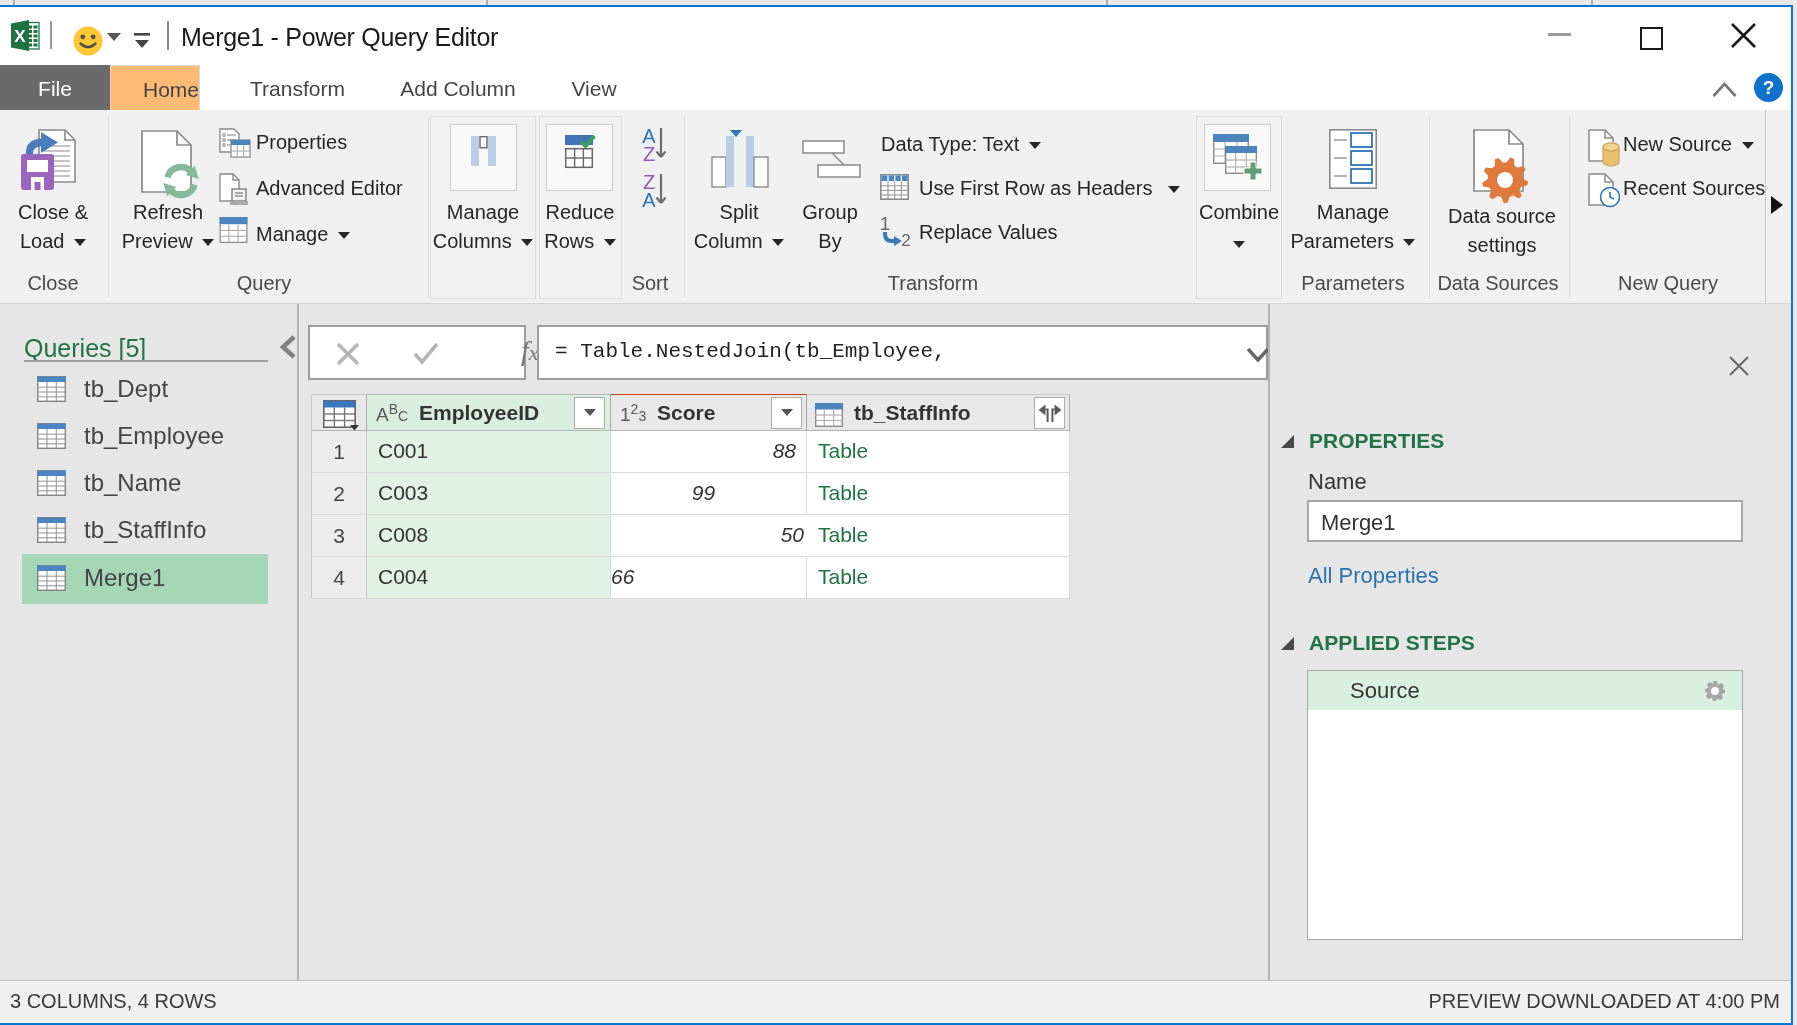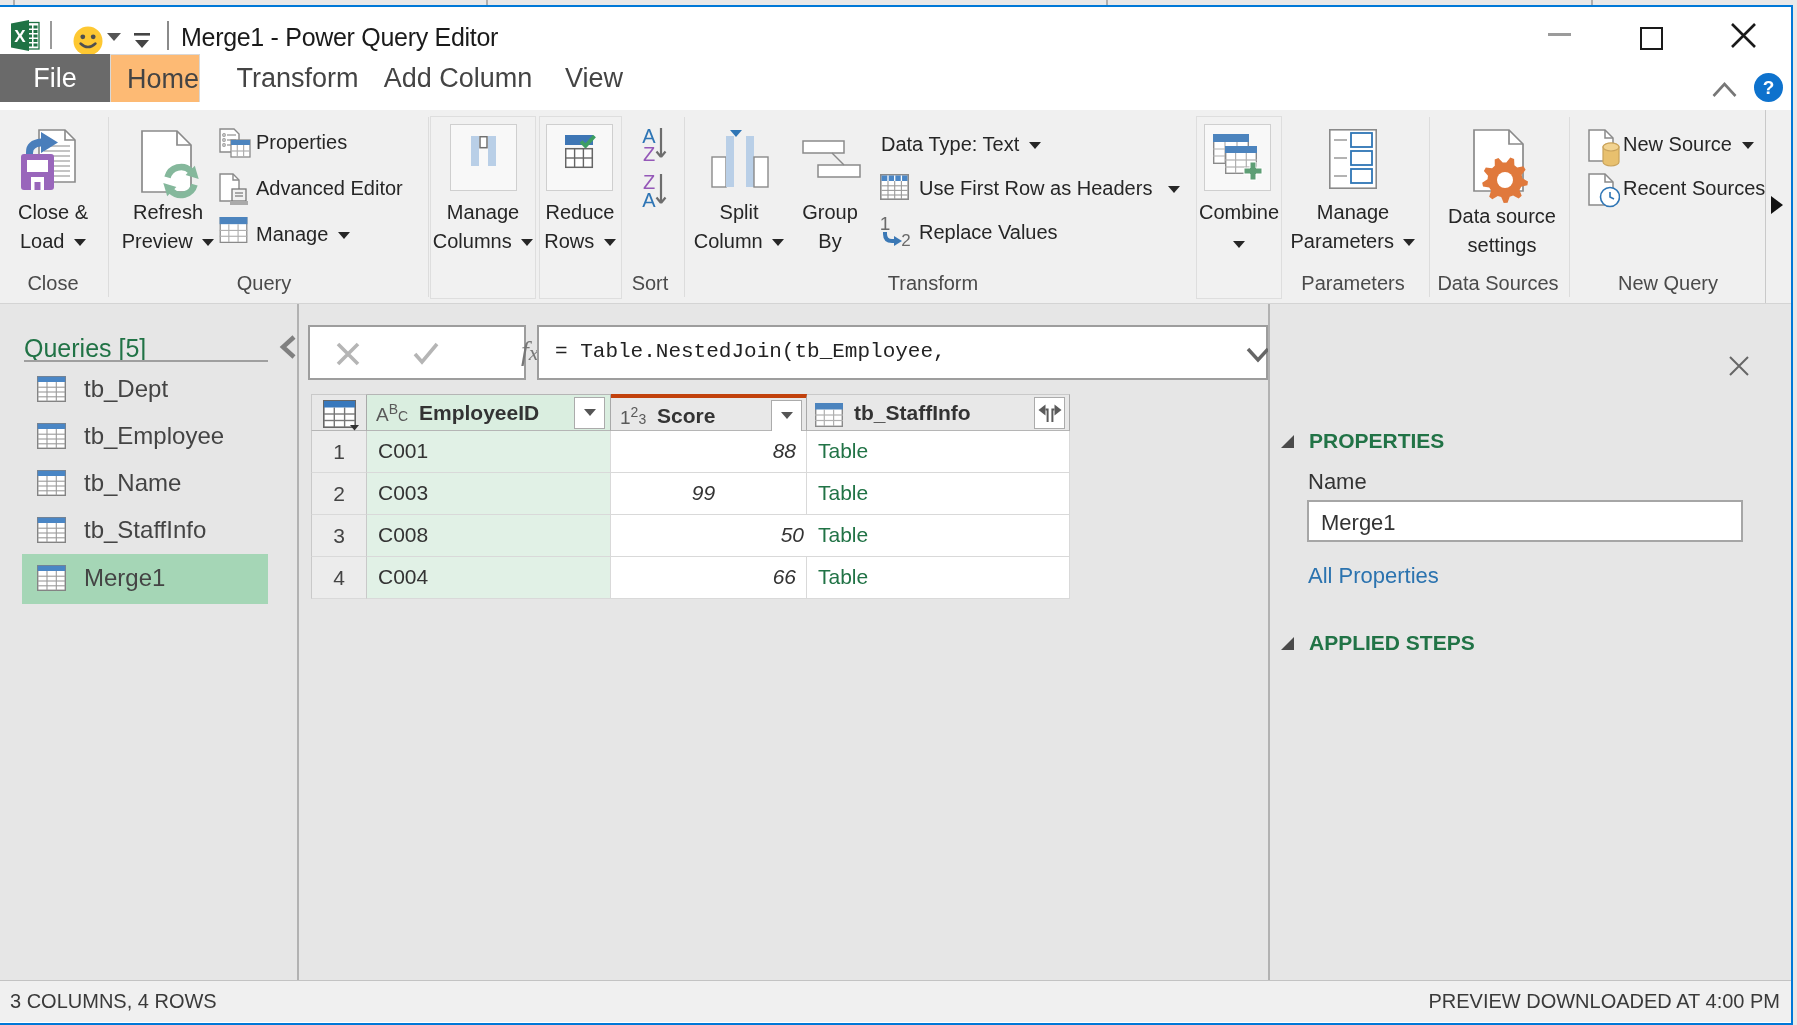--- a/index.html
+++ b/index.html
@@ -4,21 +4,21 @@
 <style>
   html,body{margin:0;padding:0;}
   body{font-family:"Liberation Sans",sans-serif;-webkit-font-smoothing:antialiased;}
   #root{position:relative;width:1797px;height:1025px;overflow:hidden;background:#fff;}
   .abs{position:absolute;}
   
   #topdesk{left:0;top:0;width:1797px;height:5px;background:#e9e8e8;}
   #topblue{left:0;top:5px;width:1793px;height:2px;background:#0078d7;}
   #titlebar{left:0;top:7px;width:1797px;height:55px;background:#ffffff;}
   #tabrow{left:0;top:62px;width:1797px;height:48px;background:#ffffff;}
-  .tab{position:absolute;top:54px;height:48px;line-height:48px;text-align:center;font-size:27px;color:#444;}
+  .tab{position:absolute;top:65px;height:48px;line-height:48px;text-align:center;font-size:21px;color:#444;}
   #tab-file{left:0;width:110px;background:#6a6a6a;color:#fff;}
   #tab-home{left:110px;width:90px;background:#fdba74;border:1px solid #d8d8d8;border-bottom:none;box-sizing:border-box;text-align:right;}
   
   #ribbon{left:0;top:110px;width:1797px;height:194px;background:#f0f0f0;border-bottom:1px solid #d4d4d4;box-sizing:border-box;}
   .rsep{position:absolute;top:7px;height:180px;width:1px;background:#dcdcdc;}
   .rlabel{position:absolute;top:162px;font-size:20px;color:#4a4a4a;width:200px;text-align:center;}
   .rtext{position:absolute;font-size:20px;color:#262626;}
   .two{text-align:center;width:160px;}
   .grpbox{position:absolute;top:6px;height:183px;border:1px solid #dedede;background:#f1f1f1;box-sizing:border-box;}
   .iconbtn{position:absolute;border:1px solid #cfcfcf;background:#f8f8f8;box-sizing:border-box;}
@@ -473,21 +473,21 @@
             <line x1="21.6" y1="7.5" x2="21.6" y2="27"></line>
           </g>
         <path d="M27 25 L36 25 L31.5 30.5 Z" fill="#333"></path>
       </svg>
     </div>
     <div class="gridhead" style="left:56px;top:0;width:244px;height:37px;border-top:1px solid #b5b5b5;background:#daeee0;">
       <span class="abs" style="left:9px;top:6px;color:#595959;font-size:19px;">A<span style="font-size:14px;vertical-align:7px;">B</span><span style="font-size:14px;">C</span></span>
       <span class="abs" style="left:52px;top:6px;font-size:21px;font-weight:bold;color:#333;">EmployeeID</span>
       <div class="filterbtn" style="left:207px;top:2px;"><span class="fcaret"></span></div>
     </div>
-    <div class="gridhead" style="left:300px;top:0;width:196px;height:37px;border-top:4px solid #c2410c;">
+    <div class="gridhead" style="left:300px;top:0;width:196px;height:37px;border-top:1px solid #c2410c;">
       <span class="abs" style="left:9px;top:6px;color:#595959;font-size:19px;">1<span style="font-size:14px;vertical-align:7px;">2</span><span style="font-size:14px;">3</span></span>
       <span class="abs" style="left:46px;top:6px;font-size:21px;font-weight:bold;color:#333;">Score</span>
       <div class="filterbtn" style="left:160px;top:2px;"><span class="fcaret"></span></div>
     </div>
     <div class="gridhead" style="left:496px;top:0;width:263px;height:37px;border-top:1px solid #c9c9c9;">
       <svg class="abs" style="left:8px;top:8px;" width="28" height="24" viewBox="0 0 28 24">
         <rect x="0.7" y="0.7" width="26.6" height="22.6" fill="#fff" stroke="#8a8a8a" stroke-width="1.4"></rect>
         <rect x="0" y="0" width="28" height="6.5" fill="#4c84be"></rect>
         <g stroke="#b0b0b0" stroke-width="1.2">
             <line x1="0" y1="12" x2="28" y2="12"></line>
@@ -513,40 +513,48 @@
     <div class="cell" style="left:0;top:163px;width:56px;height:42px;background:#ececec;border-left:1px solid #c9c9c9;border-right:1px solid #c9c9c9;text-align:center;line-height:42px;color:#444;">4</div>
 
     <div class="cell" style="left:56px;top:37px;width:244px;height:42px;background:#e1f1e6;padding:8px 0 0 11px;">C001</div>
     <div class="cell" style="left:56px;top:79px;width:244px;height:42px;background:#e1f1e6;padding:8px 0 0 11px;">C003</div>
     <div class="cell" style="left:56px;top:121px;width:244px;height:42px;background:#e1f1e6;padding:8px 0 0 11px;">C008</div>
     <div class="cell" style="left:56px;top:163px;width:244px;height:42px;background:#e1f1e6;padding:8px 0 0 11px;">C004</div>
 
     <div class="cell" style="left:300px;top:37px;width:196px;height:42px;text-align:right;font-style:italic;padding:8px 10px 0 0;box-sizing:border-box;">88</div>
     <div class="cell" style="left:300px;top:79px;width:196px;height:42px;text-align:center;font-style:italic;padding:8px 10px 0 0;">99</div>
     <div class="cell" style="left:300px;top:121px;width:204px;height:42px;text-align:right;font-style:italic;padding:8px 10px 0 0;">50</div>
-    <div class="cell" style="left:300px;top:163px;width:196px;height:42px;text-align:right;font-style:italic;padding:8px 10px 0 0;">66</div>
+    <div class="cell" style="left:300px;top:163px;width:196px;height:42px;text-align:left;font-style:italic;padding:8px 10px 0 0;">66</div>
 
     <div class="cell" style="left:496px;top:37px;width:263px;height:42px;color:#217346;padding:8px 0 0 11px;">Table</div>
     <div class="cell" style="left:496px;top:79px;width:263px;height:42px;color:#217346;padding:8px 0 0 11px;">Table</div>
     <div class="cell" style="left:496px;top:121px;width:263px;height:42px;color:#217346;padding:8px 0 0 11px;">Table</div>
     <div class="cell" style="left:496px;top:163px;width:263px;height:42px;color:#217346;padding:8px 0 0 11px;">Table</div>
   </div>
 
   <svg class="abs" style="left:1729px;top:356px;" width="20" height="20" viewBox="0 0 20 20">
       <path d="M1 1 L19 19 M19 1 L1 19" stroke="#666" stroke-width="2"></path>
     </svg>
   <div class="abs" style="left:1281px;top:434px;"><span class="tri"></span></div>
   <div class="abs" style="left:1309px;top:429px;font-size:21px;font-weight:bold;color:#217346;">PROPERTIES</div>
   <div class="abs" style="left:1308px;top:469px;font-size:22px;color:#333;">Name</div>
   <div class="abs" style="left:1307px;top:500px;width:436px;height:42px;background:#fff;border:2px solid #a6a6a6;box-sizing:border-box;">
     <div class="abs" style="left:12px;top:8px;font-size:22px;color:#333;">Merge1</div>
   </div>
   <div class="abs" style="left:1308px;top:563px;font-size:22px;color:#2b73af;">All Properties</div>
   <div class="abs" style="left:1281px;top:636px;"><span class="tri"></span></div>
   <div class="abs" style="left:1309px;top:631px;font-size:21px;font-weight:bold;color:#217346;">APPLIED STEPS</div>
+  <div class="abs" style="left:1307px;top:670px;width:436px;height:270px;background:#fff;border:1px solid #a6a6a6;box-sizing:border-box;">
+    <div class="abs" style="left:0;top:0;width:434px;height:39px;background:#d9efdf;"></div>
+    <div class="abs" style="left:42px;top:7px;font-size:22px;color:#333;">Source</div>
+    <svg class="abs" style="left:396px;top:9px;" width="22" height="22" viewBox="0 0 22 22">
+      <path d="M9 1 L13 1 L14 4.4 L17.4 3 L20 5.6 L18.6 9 L21 10 L21 13 L17.6 14 L19 17.4 L16.4 20 L13 18.6 L12 21 L9 21 L8 17.6 L4.6 19 L2 16.4 L3.4 13 L1 12 L1 9 L4.4 8 L3 4.6 L5.6 2 L9 3.4 Z" fill="#a6a6a6"></path>
+      <circle cx="11" cy="11" r="4" fill="#fff"></circle>
+    </svg>
+  </div>
   <div class="abs" id="vsep1"></div>
   <div class="abs" id="vsep2"></div>
   <div class="abs" id="statusline"></div>
   <div class="abs" id="statusbar">
     <div class="abs" style="left:10px;top:9px;">3 COLUMNS, 4 ROWS</div>
     <div class="abs" style="right:17px;top:9px;">PREVIEW DOWNLOADED AT 4:00 PM</div>
   </div>
   <div class="abs" id="botblue"></div>
   <div class="abs" id="rightblue"></div>
   <div class="abs" id="rightdesk"></div>

